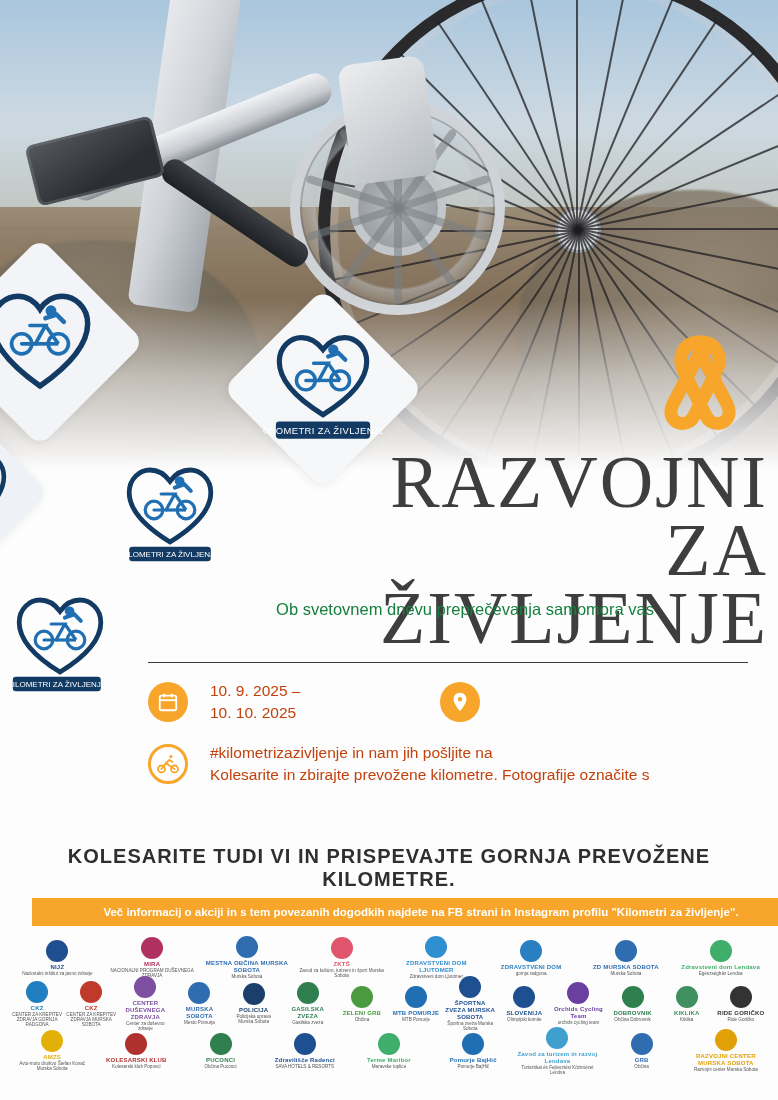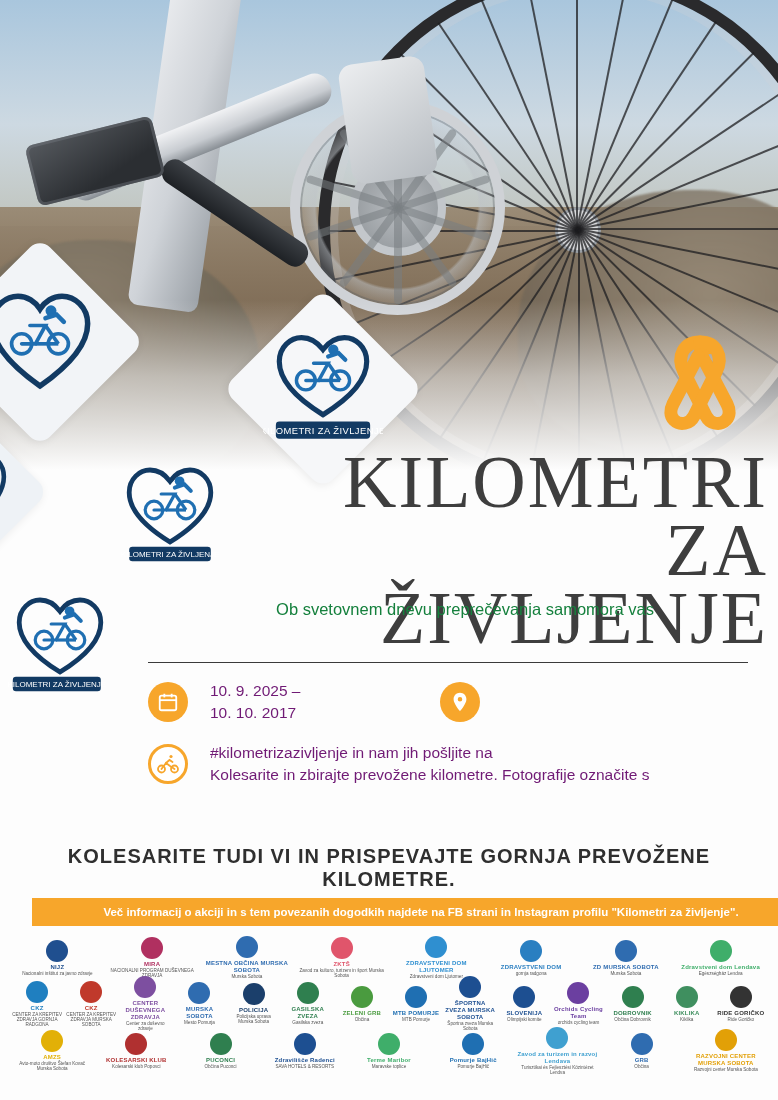--- a/index.html
+++ b/index.html
@@ -217,21 +217,21 @@
     flex: 0 0 40px;
     margin-top: 2px;
   }
   .icon-badge.outline {
     background: #ffffff;
     border: 3px solid #f7a62b;
   }
   .info-text {
     margin-left: 22px;
     font-size: 15.5px;
-    color: #701a75;
+    color: #c2410c;
     line-height: 1.42;
   }
   .col-2 { display: flex; }
   .col-2 > div:first-child { width: 270px; }
 
   
   .cta {
     position: absolute;
     left: 0; top: 845px;
     width: 778px;
@@ -452,21 +452,21 @@
   </div>
 
   <div class="ribbon">
     <svg width="100" height="105" viewBox="0 0 100 105">
       <path d="M50 12 C34 12 26 26 34 42 L56 86 C60 94 70 96 76 90 C80 86 80 80 77 74 L52 26 C48 18 54 14 58 18" fill="none" stroke="#f7a62b" stroke-width="13" stroke-linecap="round"></path>
       <path d="M50 12 C66 12 74 26 66 42 L44 86 C40 94 30 96 24 90 C20 86 20 80 23 74 L48 26" fill="none" stroke="#f7a62b" stroke-width="13" stroke-linecap="round"></path>
     </svg>
   </div>
 
   <div class="title-block">
-    <div class="title-line1">KILOMETRI</div>
+    <div class="title-line1">RAZVOJNI</div>
     <div class="title-line2">ZA ŽIVLJENJE</div>
   </div>
 
   <div class="subtitle">
     <div>Ob svetovnem dnevu preprečevanja samomora vas</div>
   </div>
 
   <div class="divider"></div>
 
   <div class="info">
@@ -476,21 +476,21 @@
         <div class="icon-badge">
           <svg width="22" height="22" viewBox="0 0 24 24" fill="none" stroke="#ffffff" stroke-width="2">
             <rect x="3" y="5" width="18" height="16" rx="2"></rect>
             <line x1="3" y1="10" x2="21" y2="10"></line>
             <line x1="8" y1="3" x2="8" y2="7"></line>
             <line x1="16" y1="3" x2="16" y2="7"></line>
           </svg>
         </div>
         <div class="info-text">
           <div>10. 9. 2025 –</div>
-          <div>10. 10. 2017</div>
+          <div>10. 10. 2025</div>
         </div>
       </div>
       <div style="display:flex; margin-left:22px;">
         <div class="icon-badge">
           <svg width="22" height="22" viewBox="0 0 24 24" fill="#ffffff">
             <path d="M12 2C8.1 2 5 5.1 5 9c0 5.2 7 13 7 13s7-7.8 7-13c0-3.9-3.1-7-7-7zm0 9.5A2.5 2.5 0 1 1 12 6.5a2.5 2.5 0 0 1 0 5z"></path>
           </svg>
         </div>
       </div>
     </div>

